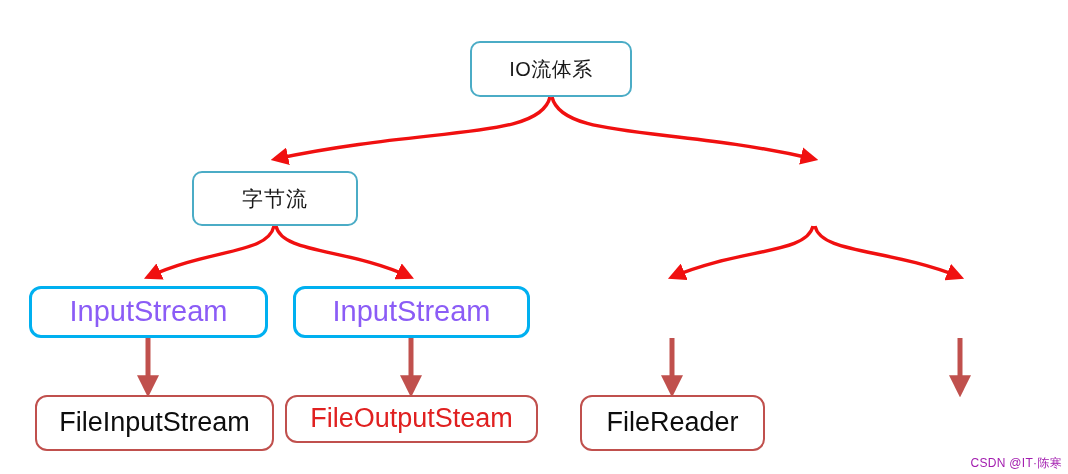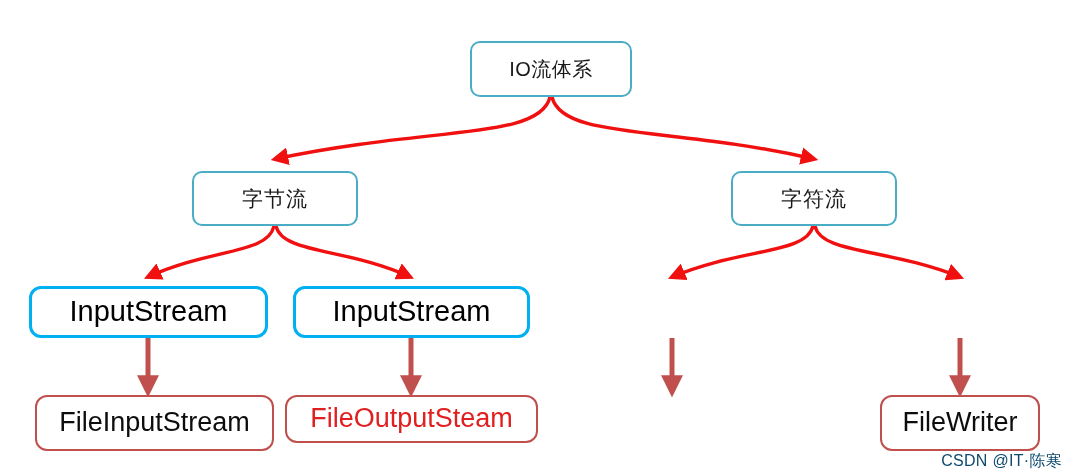--- a/index.html
+++ b/index.html
@@ -37,21 +37,21 @@
   
   .node-teal {
     border: 2px solid #4BACC6;
     border-radius: 10px;
     color: #1a1a1a;
   }
   
   .node-cyan {
     border: 3px solid #00B0F0;
     border-radius: 12px;
-    color: #000000;
+    color: #8b5cf6;
   }
   
   .node-red {
     border: 2px solid #C0504D;
     border-radius: 12px;
     color: #0d0d0d;
   }
   .txt-cn {
     font-size: 21px;
     letter-spacing: 1px;
@@ -66,22 +66,22 @@
   .txt-lvl4 {
     font-size: 27px;
   }
   .txt-red {
     color: #E02020;
   }
   #watermark {
     position: absolute;
     right: 6px;
     bottom: 2px;
-    font-size: 16px;
-    color: #0c4a6e;
+    font-size: 12px;
+    color: #a21caf;
     letter-spacing: 0.3px;
     white-space: nowrap;
   }
 </style>
 </head>
 <body>
 
 <div id="diagram-root">
 
   <svg id="edge-layer" viewBox="0 0 1068 474" width="1068" height="474">
@@ -129,36 +129,33 @@
     </g>
   </svg>
 
   <div class="node node-teal txt-lvl1" style="left:470px; top:41px; width:162px; height:56px;">
     <span>IO流体系</span>
   </div>
 
   <div class="node node-teal txt-cn" style="left:192px; top:171px; width:166px; height:55px;">
     <span>字节流</span>
   </div>
-  <div class="node node-teal txt-cn" style="left:731px; top:171px; width:166px; height:55px;">
-    <span>字符流</span>
-  </div>
 
   <div class="node node-cyan txt-lvl3" style="left:29px; top:286px; width:239px; height:52px;">
     <span>InputStream</span>
   </div>
   <div class="node node-cyan txt-lvl3" style="left:293px; top:286px; width:237px; height:52px;">
     <span>InputStream</span>
   </div>
 
   <div class="node node-red txt-lvl4" style="left:35px; top:395px; width:239px; height:56px;">
     <span>FileInputStream</span>
   </div>
   <div class="node node-red txt-lvl4" style="left:285px; top:395px; width:253px; height:48px;">
     <span class="txt-red">FileOutputSteam</span>
   </div>
-  <div class="node node-red txt-lvl4" style="left:880px; top:395px; width:160px; height:56px;">
-    <span>FileWriter</span>
+  <div class="node node-red txt-lvl4" style="left:580px; top:395px; width:185px; height:56px;">
+    <span>FileReader</span>
   </div>
 
   <div id="watermark">CSDN @IT·陈寒</div>
 
 </div>
 
 </body></html>

